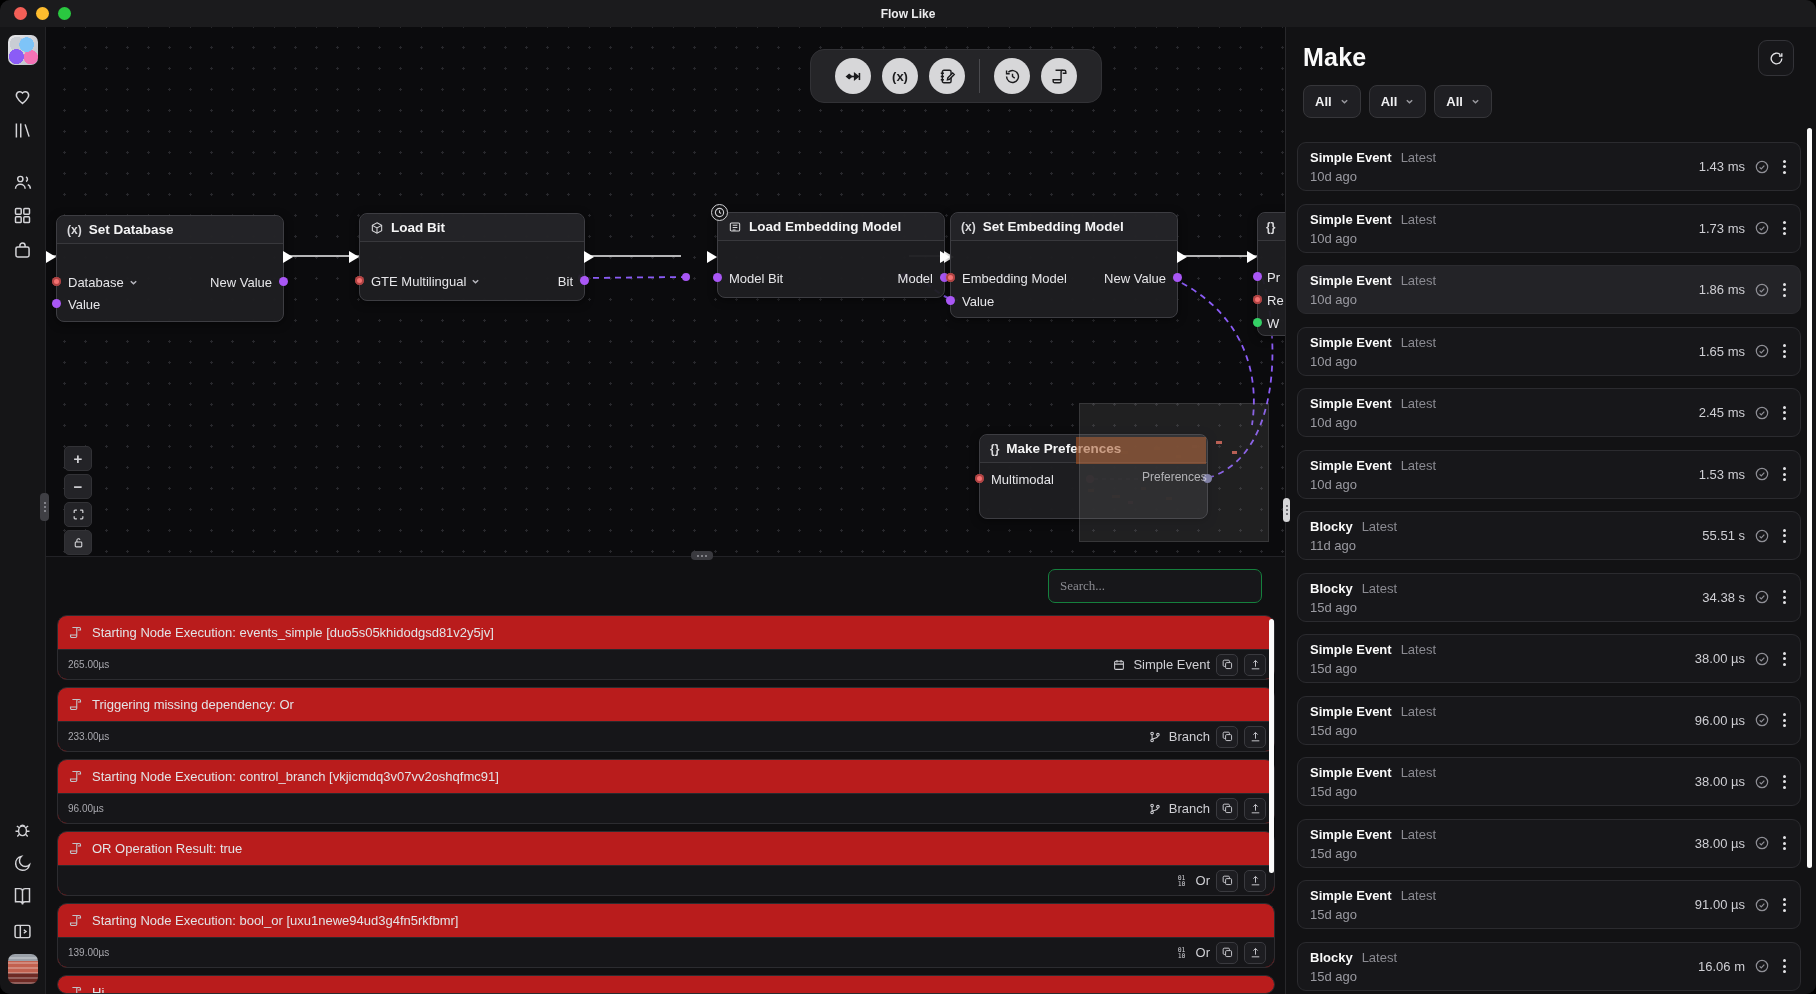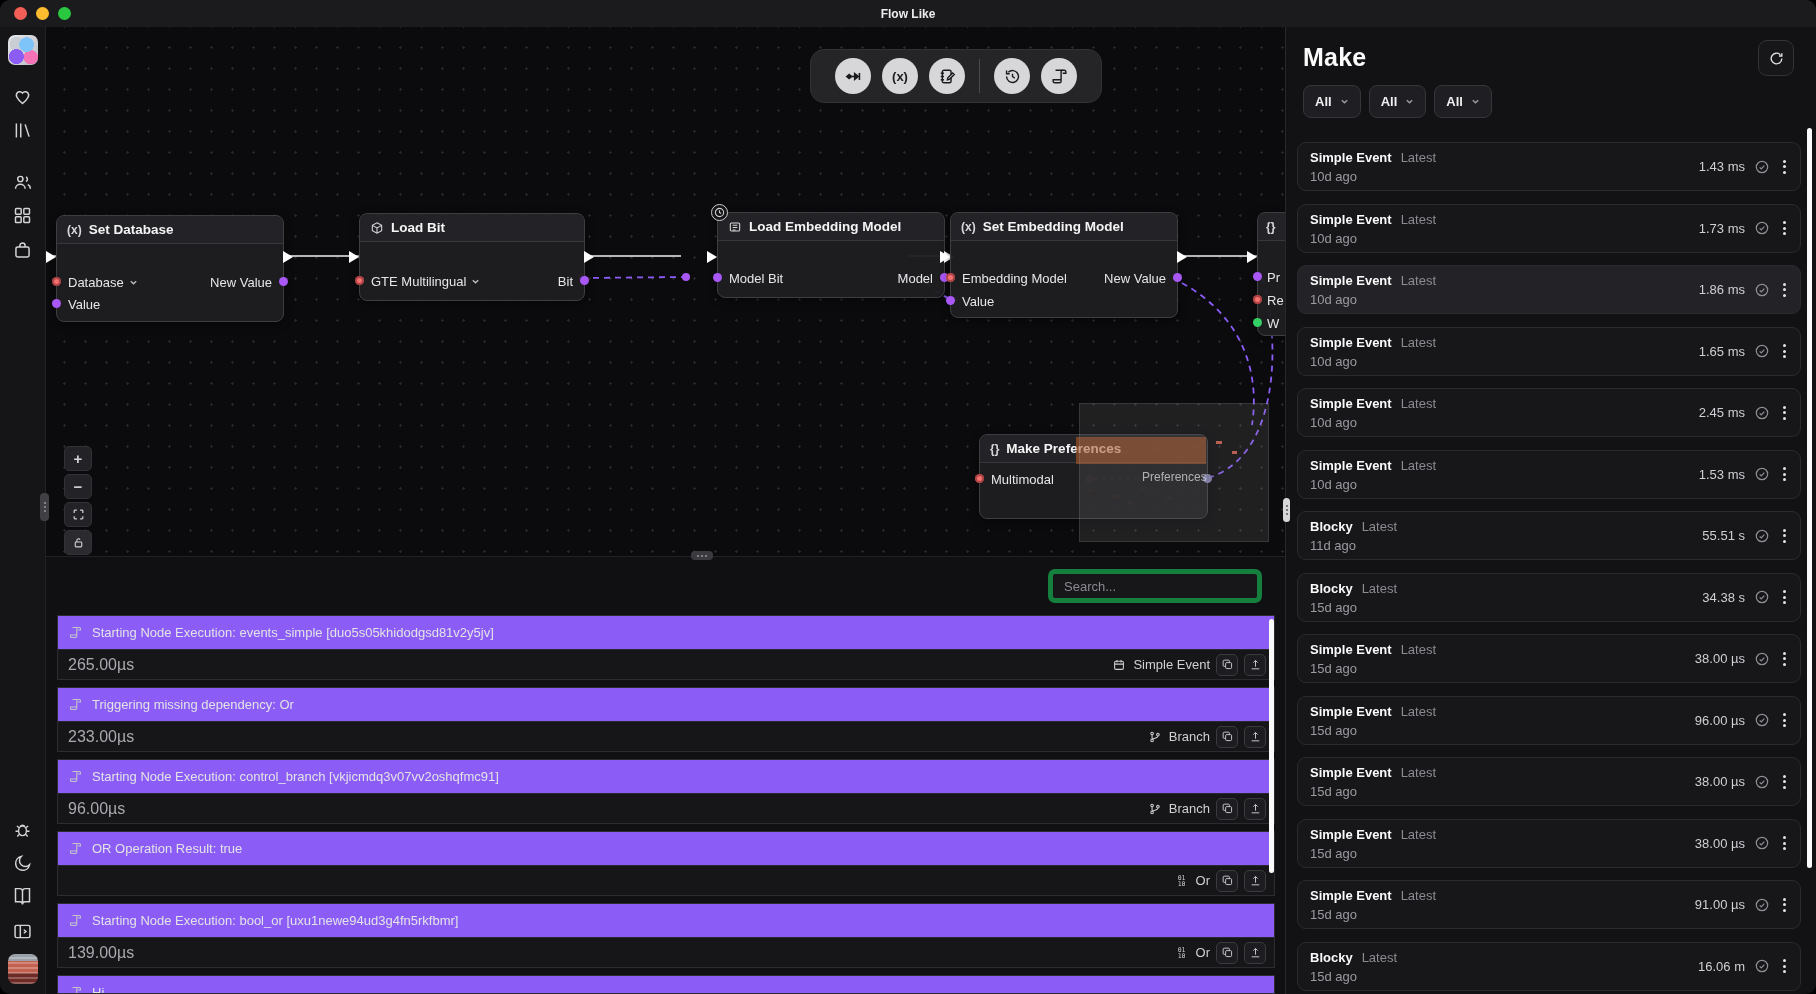--- a/index.html
+++ b/index.html
@@ -77,27 +77,27 @@
   .dots-h { display:flex; gap:2px; align-items:center; justify-content:center; height:100%; }
 
   
   .edges { position:absolute; left:0; top:0; z-index:2; pointer-events:none; }
   .node { z-index:3; }
 
   
   .logs { position:relative; width:1239px; height:438px; background:#101012; border-top:1px solid #222226; }
   .log-chips { position:absolute; left:18px; top:14px; display:flex; gap:7px; }
   .chip { height:25px; padding:0 10px; border-radius:5px; background:#e5484d; color:#fff; font-size:12px; font-weight:700; display:flex; align-items:center; }
-  .search-box { position:absolute; left:1002px; top:12px; width:214px; height:34px; background:#17171a; border:5px solid #15803d; border-radius:7px; color:#8a8a90; font-size:13px; display:flex; align-items:center; padding:0 11px; }
+  .search-box { position:absolute; left:1002px; top:12px; width:214px; height:34px; background:#17171a; border:1px solid #15803d; border-radius:7px; color:#8a8a90; font-size:13px; display:flex; align-items:center; padding:0 11px;font-family:Liberation Serif, serif; }
   .log-list { position:absolute; left:11px; top:58px; width:1218px; bottom:0; overflow:hidden; display:flex; flex-direction:column; gap:7px; }
-  .log-card { flex:none; border:1px solid #2c2c30; border-radius:0; background:#8b5cf6; overflow:hidden; }
+  .log-card { flex:none; border:1px solid #2c2c30; border-radius:10px; background:#b91c1c; overflow:hidden; }
   .log-msg { height:33px; display:flex; align-items:center; gap:9px; padding:0 10px; font-size:13px; color:#e3e3e6; }
   .log-msg svg { width:15px; height:15px; color:#c3c3c8; flex:none; }
   .log-meta { height:30px; border-top:1px solid #29292d; background:#161619; display:flex; align-items:center; padding:0 8px 0 10px; }
-  .log-dur { font-size:16px; color:#a8a8ae; }
+  .log-dur { font-size:10px; color:#a8a8ae; }
   .log-right { margin-left:auto; display:flex; align-items:center; gap:6px; color:#cfcfd4; font-size:13px; }
   .badge-ic { width:16px; height:16px; display:none; align-items:center; justify-content:center; }
   .badge-ic svg { width:14px; height:14px; }
   .log-card[data-kind="event"] .badge-ic.ev { display:flex; }
   .log-card[data-kind="branch"] .badge-ic.br { display:flex; }
   .log-card[data-kind="or"] .badge-ic.or { display:flex; }
   .or-glyph { font-family:"DejaVu Sans Mono",monospace; font-size:6.5px; line-height:6px; letter-spacing:0; color:#cfcfd4; text-align:center; }
   .sq-btn { width:22px; height:22px; border:1px solid #3a3a3f; border-radius:5px; background:#1d1d21; color:#c9c9ce; display:flex; align-items:center; justify-content:center; }
   .sq-btn svg { width:13px; height:13px; }
   .log-card[data-kind="partial"] { height:19px; flex:none; }

